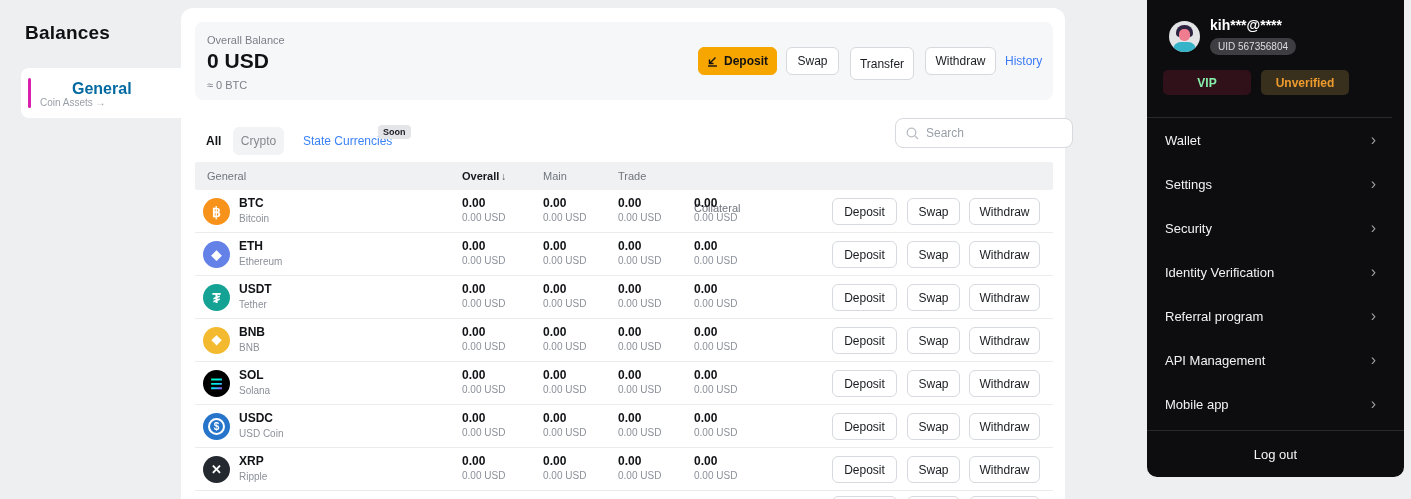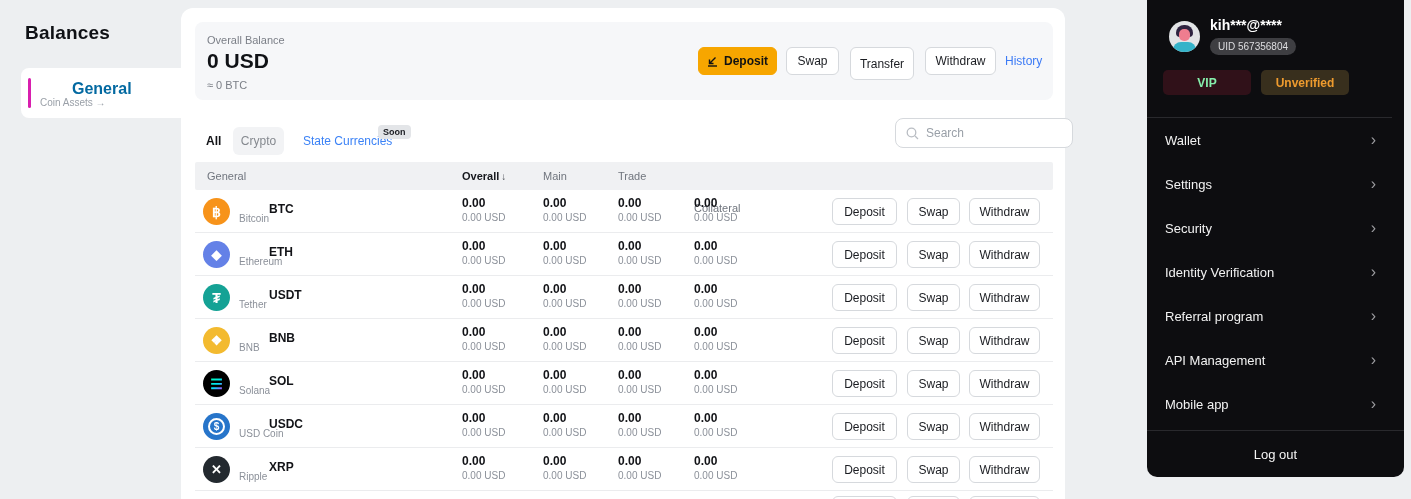--- a/index.html
+++ b/index.html
@@ -77,21 +77,21 @@
   .coin-glyph { color:#fff; font-size:14px; font-weight:bold; line-height:1;
                 display:flex; align-items:center; justify-content:center; }
   .coin-ETH .coin-glyph { font-size:13px; }
   .coin-BNB .coin-glyph { font-size:13px; }
   .coin-SOL { background:#000 !important; }
   .coin-SOL .coin-glyph { font-size:14px; font-weight:900;
       background:linear-gradient(140deg,#00ffa3 0%,#03e1ff 55%,#dc1fff 100%);
       -webkit-background-clip:text; background-clip:text; color:transparent; }
   .coin-USDC .coin-glyph { border:2px solid #fff; border-radius:50%; width:17px; height:17px; font-size:10px; }
   .coin-XRP .coin-glyph { font-size:13px; font-weight:900; }
-  .sym { position:absolute; left:44px; top:12px; font-size:12px; font-weight:bold; color:#121317;margin-left:30px; }
+  .sym { position:absolute; left:44px; top:6px; font-size:12px; font-weight:bold; color:#121317; }
   .coin-name { position:absolute; left:44px; top:23px; font-size:10px; color:#8b9099; }
   .val { position:absolute; top:6px; font-size:12px; font-weight:bold; color:#121317; }
   .val-usd { position:absolute; top:22px; font-size:10px; color:#8b9099; }
   .v-overall { left:267px; } .v-main { left:348px; } .v-trade { left:423px; } .v-collateral { left:499px; }
   .row-deposit  { position:absolute; left:637px; top:8px; width:65px; height:27px; }
   .row-swap     { position:absolute; left:712px; top:8px; width:53px; height:27px; }
   .row-withdraw { position:absolute; left:774px; top:8px; width:71px; height:27px; }
   .partial-row { position:relative; height:40px; }
 
   

